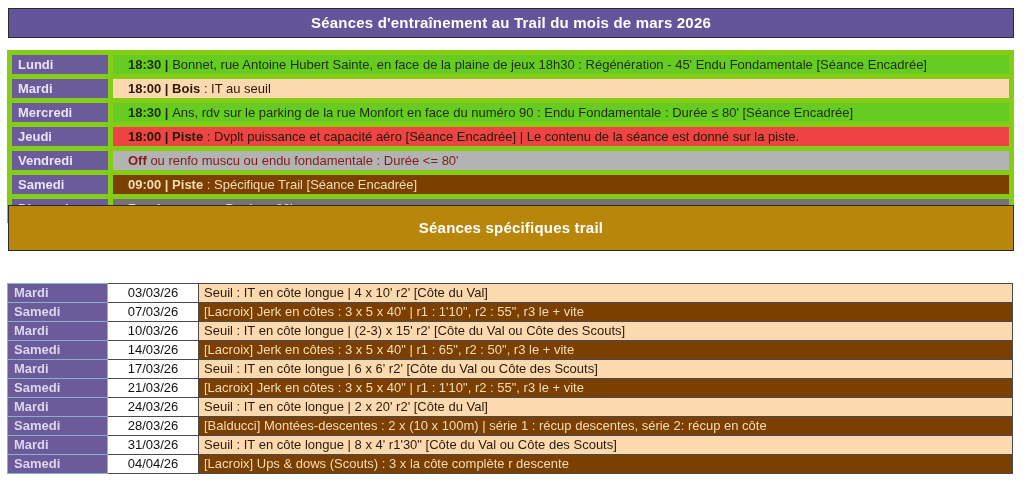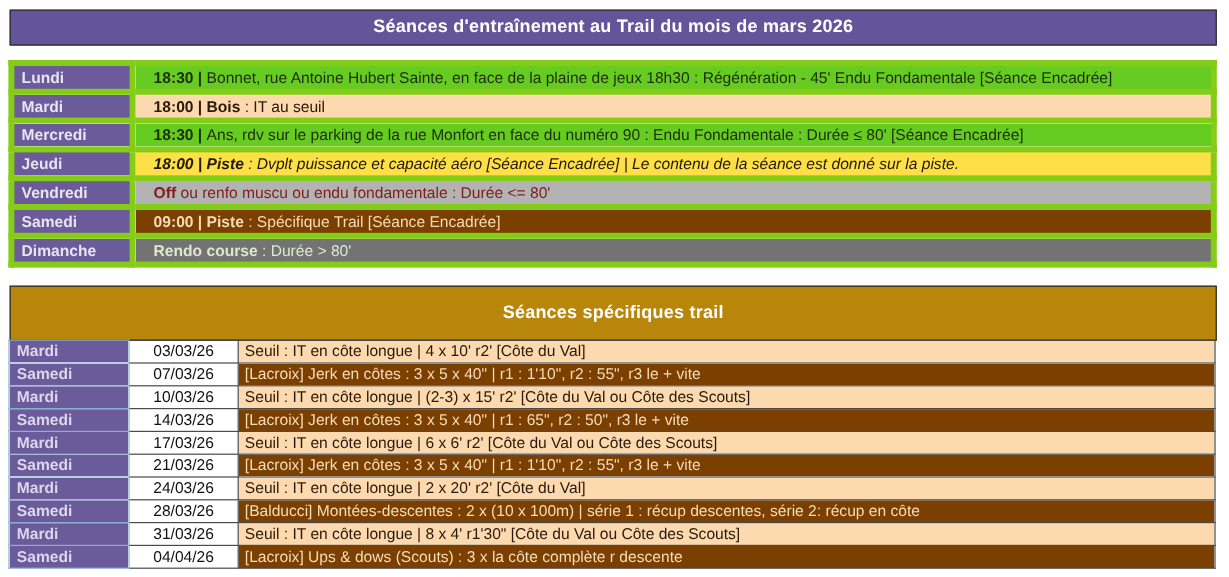--- a/index.html
+++ b/index.html
@@ -38,21 +38,21 @@
     top: 8px;
     width: 1006px;
     height: 30px;
     line-height: 28px;
     font-size: 15px;
     background: #64559a;
   }
   .banner-spec {
     position: absolute;
     left: 8px;
-    top: 238px;
+    top: 205px;
     width: 1006px;
     height: 46px;
     line-height: 44px;
     font-size: 15px;
     background: #b8860b;
   }
 
   
   .weekly {
     position: absolute;
@@ -117,21 +117,21 @@
     border-color: #4a4a4a;
   }
   .spec td.content {
     padding-left: 5px;
     border-color: #4a4a4a;
   }
 
   
   .bg-green   { background: #66cc22; color: #1f2d0a; }
   .bg-peach   { background: #fcd9ae; color: #2a1a08; }
-  .bg-orange  { background: #fde047; color: #231800; font-style: italic; }
+  .bg-orange  { background: #ef4444; color: #231800; }
   .bg-gray    { background: #b3b3b3; color: #7f1d1d; }
   .bg-brown   { background: #7b3f00; color: #f6dcb8; }
   .bg-dgreen  { background: #737373; color: #dfe8cf; }
 
   .lead { font-weight: bold; }
 </style>
 </head>
 <body>
 
 <div class="page">

